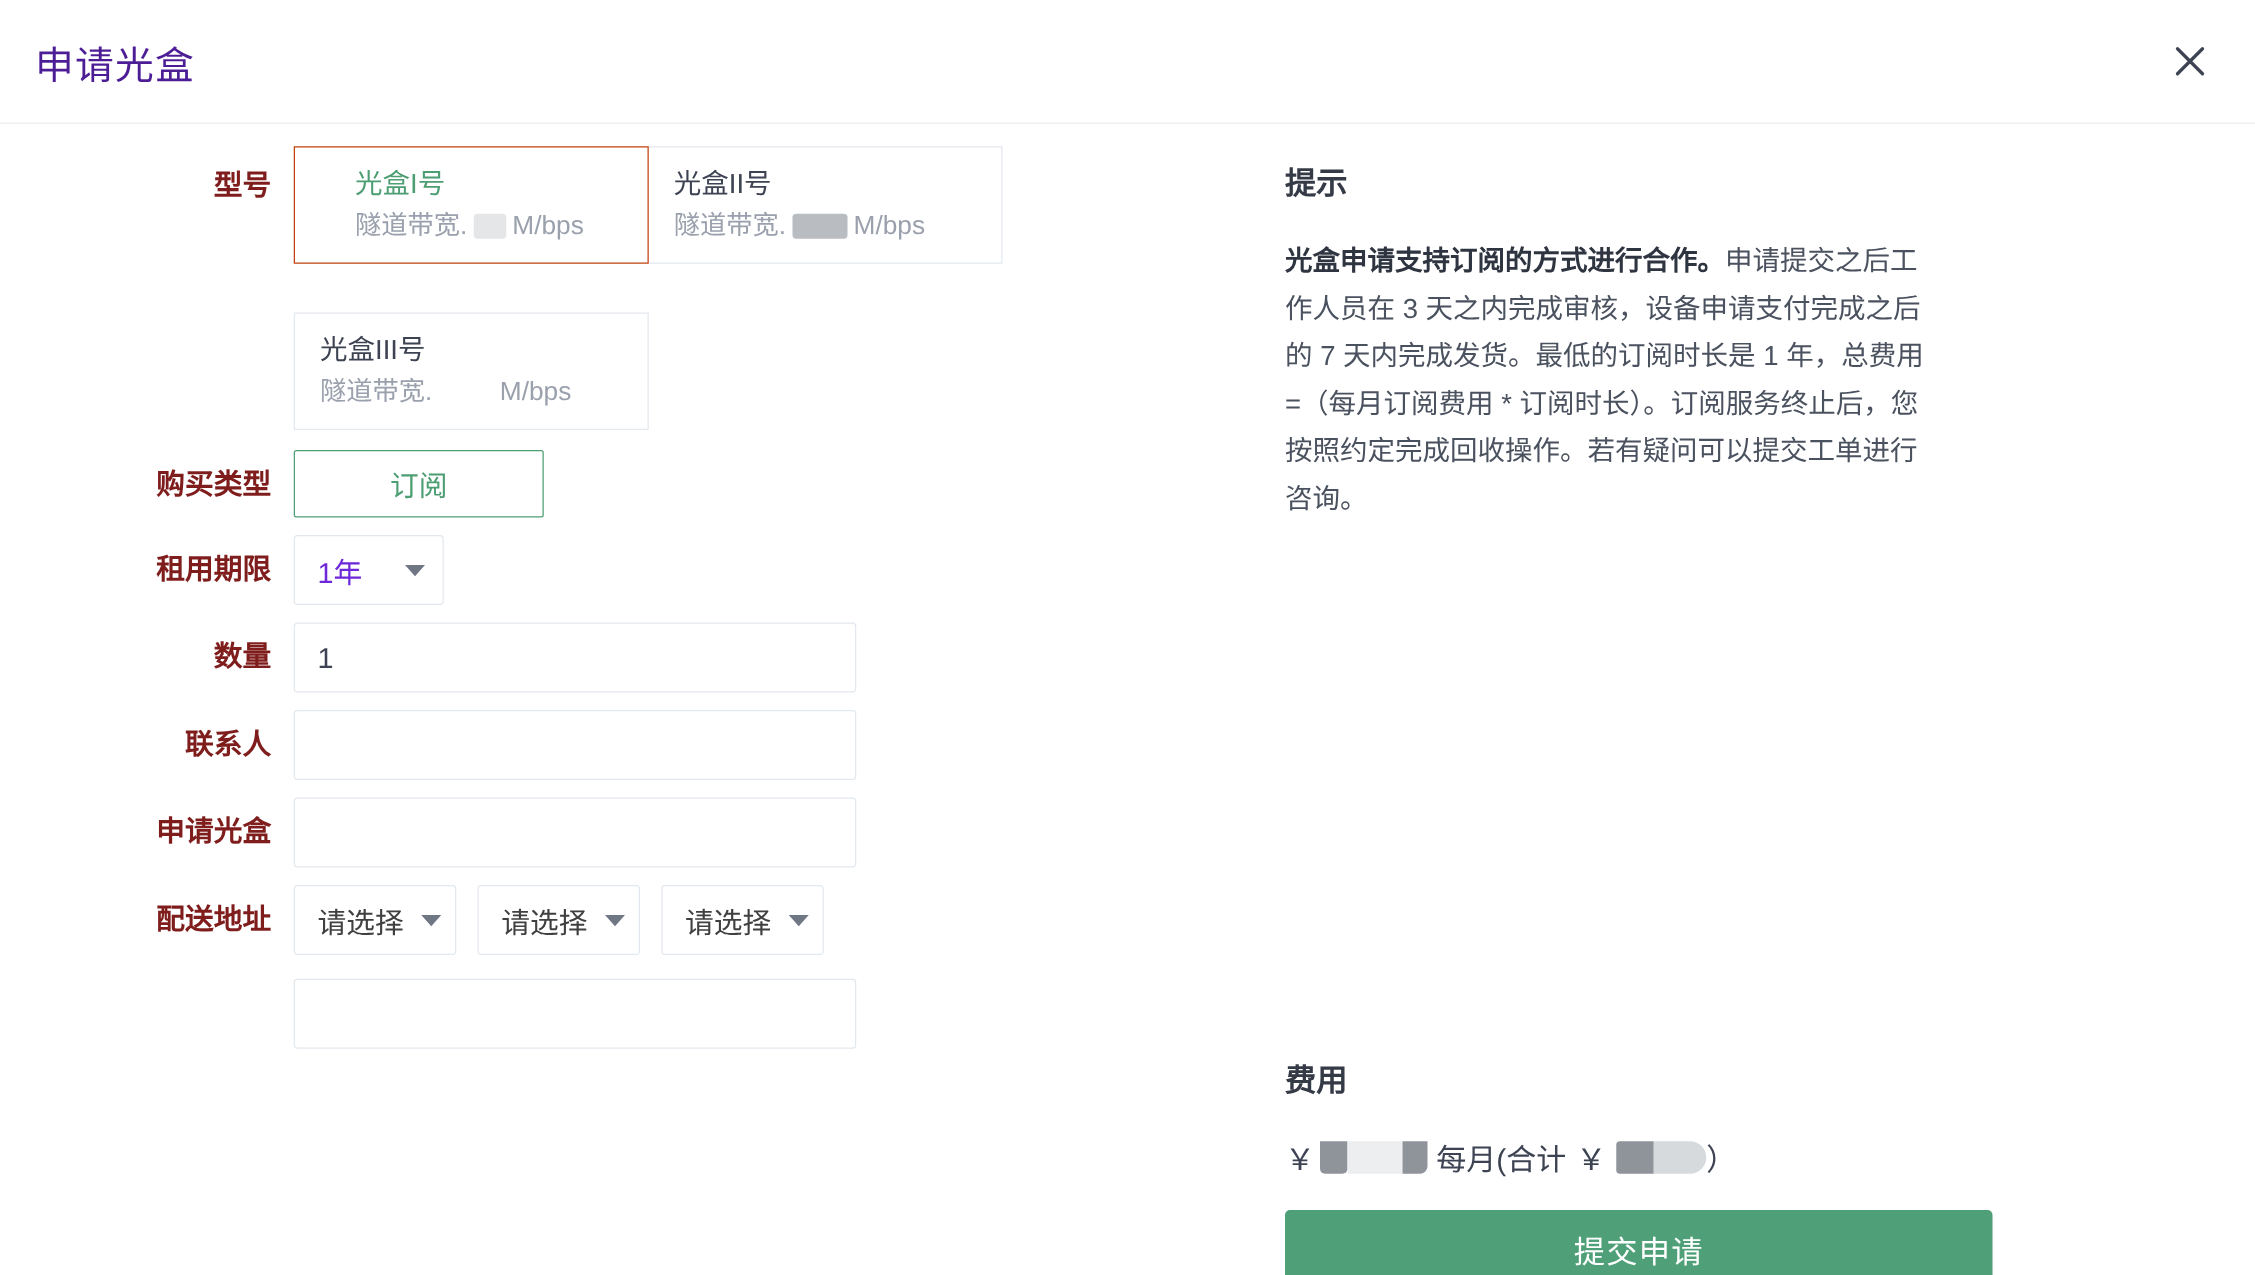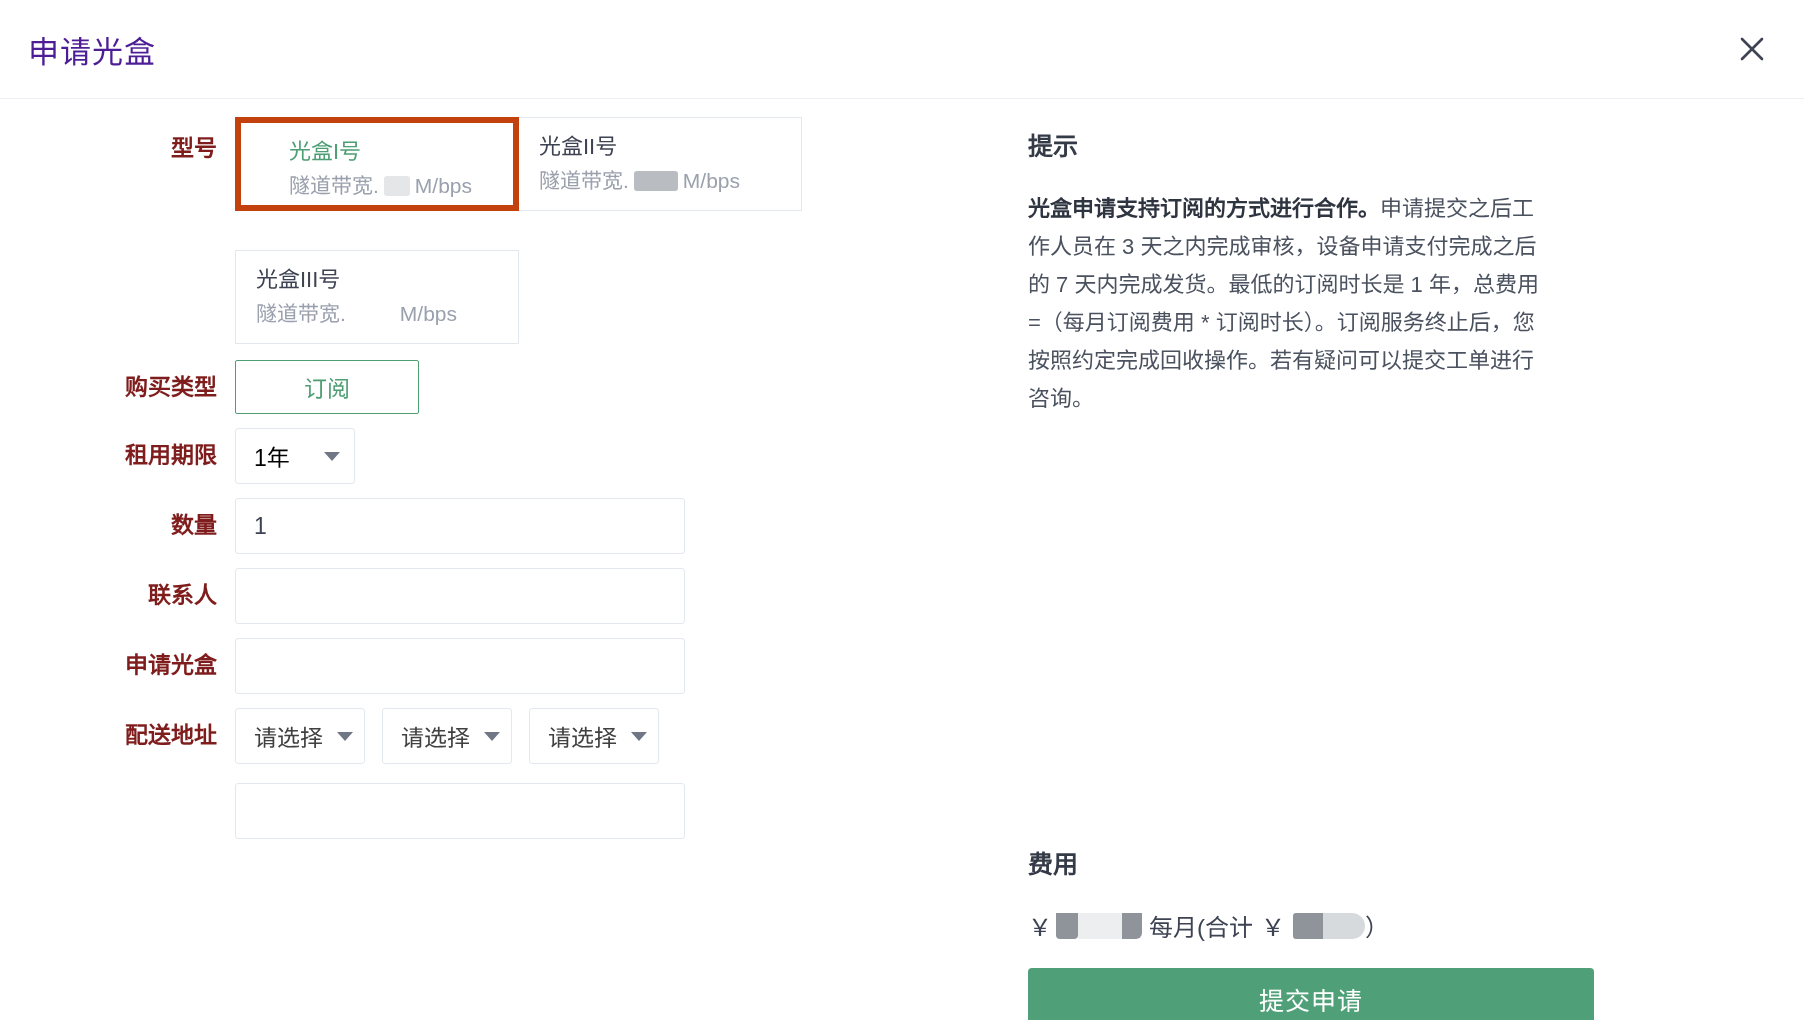--- a/index.html
+++ b/index.html
@@ -103,21 +103,21 @@
     padding: 14px 20px 0 20px;
     position: relative;
     cursor: pointer;
     margin-left: -1px;
     margin-top: -1px;
   }
   .model-card:nth-child(1) { margin-left: 0; margin-top: 0; }
   .model-card:nth-child(2) { margin-top: 0; }
   .model-card:nth-child(3) { margin-left: 0; margin-top: 39px; }
   .model-card.selected {
-    border: 6px solid #c2410c;
+    border: 1px solid #c2410c;
     z-index: 3;
     padding-left: 48px;
   }
   .model-name {
     font-size: 22px;
     color: #3d4352;
     line-height: 30px;
     margin-bottom: 5px;
   }
   .model-card.selected .model-name { color: #4e9e74; }
@@ -135,21 +135,21 @@
     border-radius: 3px;
     margin: 0 5px;
     vertical-align: middle;
   }
   .redact.light { background: #e4e6e8; width: 26px; }
   .redact.dark  { background: #b9bcc0; width: 44px; }
   .redact.none  { background: transparent; width: 44px; }
 
   
   .toggle-btn {
-    width: 184px;
+    width: 200px;
     height: 54px;
     border: 1px solid #4e9e74;
     background: #ffffff;
     color: #4e9e74;
     font-size: 23px;
     display: flex;
     align-items: center;
     justify-content: center;
     cursor: pointer;
     font-family: inherit;
@@ -163,21 +163,21 @@
     background: #ffffff;
     border-radius: 3px;
     display: inline-flex;
     align-items: center;
     padding: 0 14px 0 18px;
     cursor: pointer;
     justify-content: space-between;
   }
   .select-box .sel-value {
     font-size: 23px;
-    color: #000000;
+    color: #6d28d9;
     white-space: nowrap;
   }
   .select-box.placeholder .sel-value { color: #404040; }
   .caret {
     margin-left: 14px;
     width: 0; height: 0;
     border-left: 8px solid transparent;
     border-right: 8px solid transparent;
     border-top: 9px solid #6f7785;
     flex: 0 0 auto;

